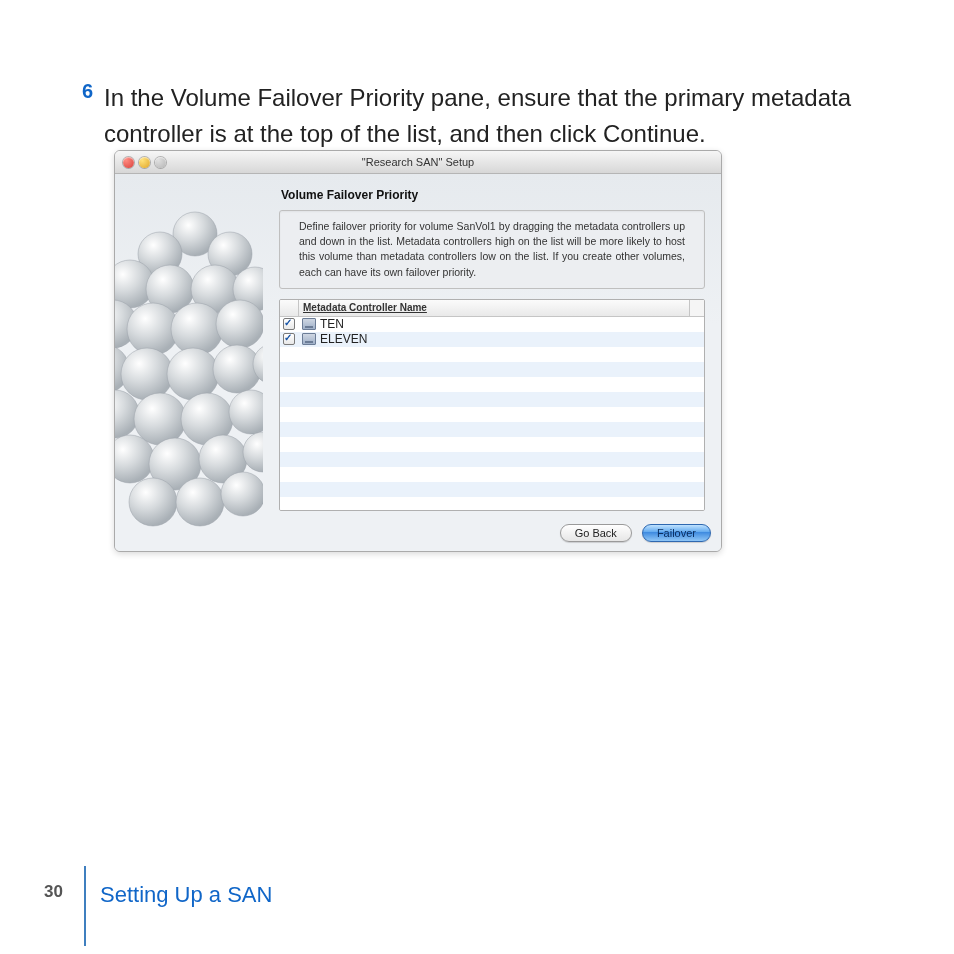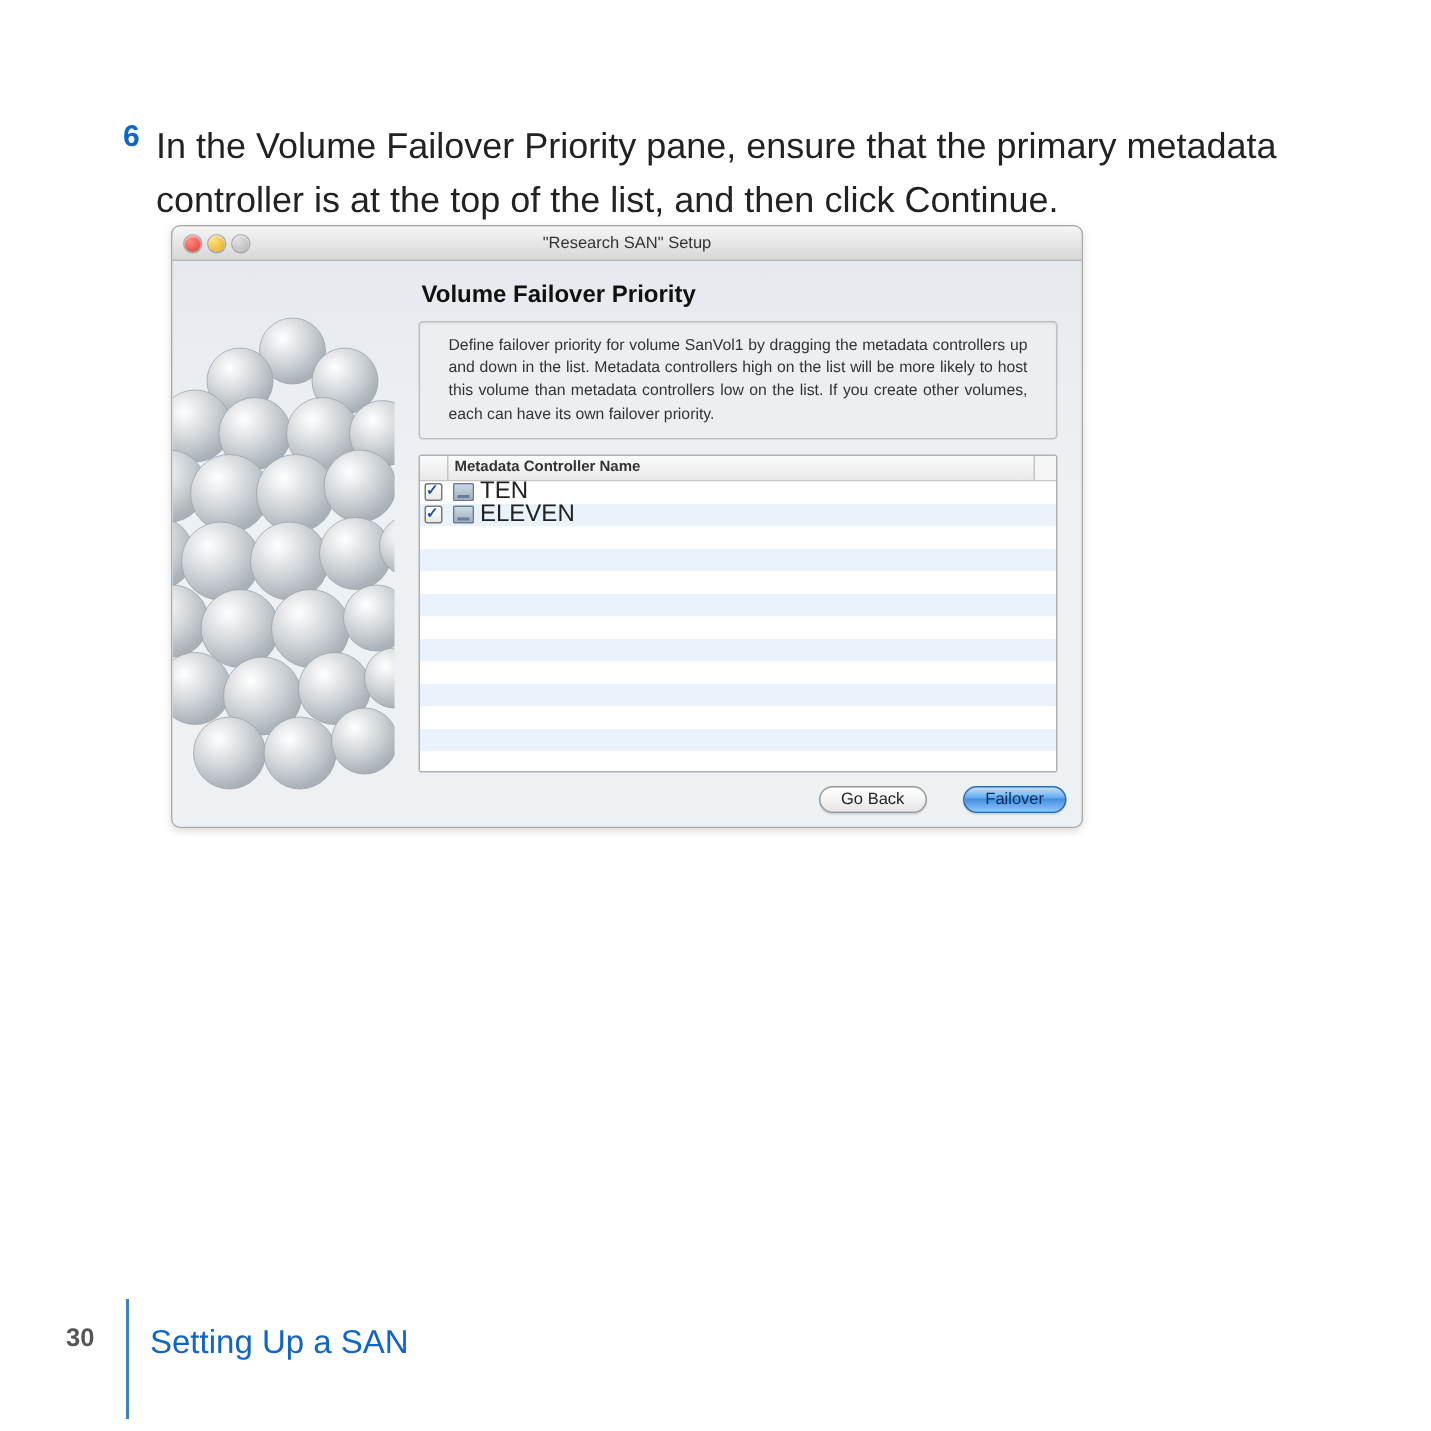--- a/index.html
+++ b/index.html
@@ -95,21 +95,21 @@
 
   .content {
     position: absolute;
     left: 148px;
     right: 0;
     top: 0;
     bottom: 0;
   }
   .pane-title {
     font-weight: bold;
-    font-size: 16px;
+    font-size: 12px;
     color: #111;
     padding: 14px 18px 6px 18px;
   }
   .pane-desc-box {
     margin: 2px 16px 10px 16px;
     border: 1px solid #bfbfbf;
     border-radius: 3px;
     padding: 8px 19px;
     font-size: 10.5px;
     color: #333;
@@ -129,30 +129,31 @@
   }
   .list-header {
     display: flex;
     height: 16px;
     background: linear-gradient(#fbfbfb, #e9e9e9);
     border-bottom: 1px solid #c5c5c5;
     font-size: 10px;
     font-weight: bold;
     color: #333;
     align-items: center;
+    text-decoration: underline;
   }
   .col-check { width: 18px; border-right: 1px solid #c5c5c5; height: 100%; }
   .col-name  { flex: 1; padding-left: 4px; border-right: 1px solid #c5c5c5; height: 100%; display:flex; align-items:center; }
   .col-scroll{ width: 14px; background:#f5f5f5; height:100%;}
   .list-rows { }
   .row {
     display: flex;
     align-items: center;
     height: 15px;
-    font-size: 16px;
+    font-size: 12px;
     color: #222;
   }
   .row:nth-child(odd)  { background: #ffffff; }
   .row:nth-child(even) { background: #eaf2fb; }
   .row .cell-check { width: 18px; display:flex; align-items:center; justify-content:center; }
   .row .cell-name  { flex:1; display:flex; align-items:center; gap:4px; padding-left:4px;}
   .chk {
     width: 10px; height: 10px;
     border: 1px solid #7a7a7a;
     border-radius: 2px;
@@ -179,21 +180,21 @@
     position:absolute;
     left:2px; right:2px; bottom:1px; height:2px;
     background:#6b7c96;
   }
 
   .footer {
     position: absolute;
     right: 10px;
     bottom: 10px;
     display: flex;
-    gap: 24px;
+    gap: 10px;
   }
   .aqua-btn {
     font-size: 11px;
     padding: 2px 14px;
     border-radius: 10px;
     border: 1px solid #9a9a9a;
     background: linear-gradient(#ffffff, #e6e6e6);
     color: #222;
     box-shadow: 0 1px 1px rgba(0,0,0,.15);
   }

